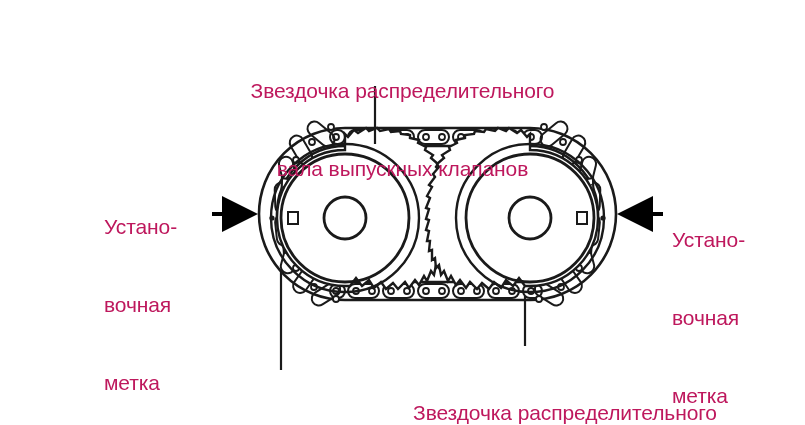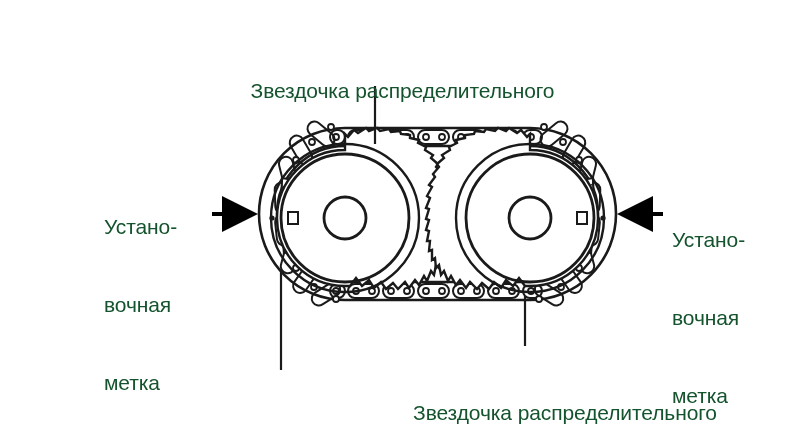--- a/index.html
+++ b/index.html
@@ -17,21 +17,21 @@
   }
   .diagram-svg {
     position: absolute;
     left: 0;
     top: 0;
     width: 805px;
     height: 425px;
   }
   .label {
     position: absolute;
-    color: #14532d;
+    color: #be185d;
     font-family: "Liberation Sans", sans-serif;
     font-size: 21px;
     line-height: 26px;
     white-space: pre;
     letter-spacing: -0.1px;
   }
   .label-top {
     left: 0;
     top: 26px;
     width: 805px;
@@ -238,20 +238,21 @@
     <line x1="375" y1="86" x2="375" y2="144" stroke="#1a1a1a" stroke-width="2.2"></line>
     <line x1="525" y1="296" x2="525" y2="346" stroke="#1a1a1a" stroke-width="2.2"></line>
     <line x1="281" y1="272" x2="281" y2="370" stroke="#1a1a1a" stroke-width="2.2"></line>
 
     <line x1="212" y1="214" x2="254" y2="214" stroke="#000000" stroke-width="4" marker-end="url(#arrowhead-r)"></line>
     <line x1="663" y1="214" x2="621" y2="214" stroke="#000000" stroke-width="4" marker-end="url(#arrowhead-l)"></line>
   </svg>
 
   <div class="label label-top">
     <span class="lbl-line">Звездочка распределительного</span>
+    <span class="lbl-line">вала выпускных клапанов</span>
   </div>
 
   <div class="label label-bottom-right">
     <span class="lbl-line">Звездочка распределительного</span>
     
   </div>
 
   <div class="label label-bottom-left">
     
   </div>

